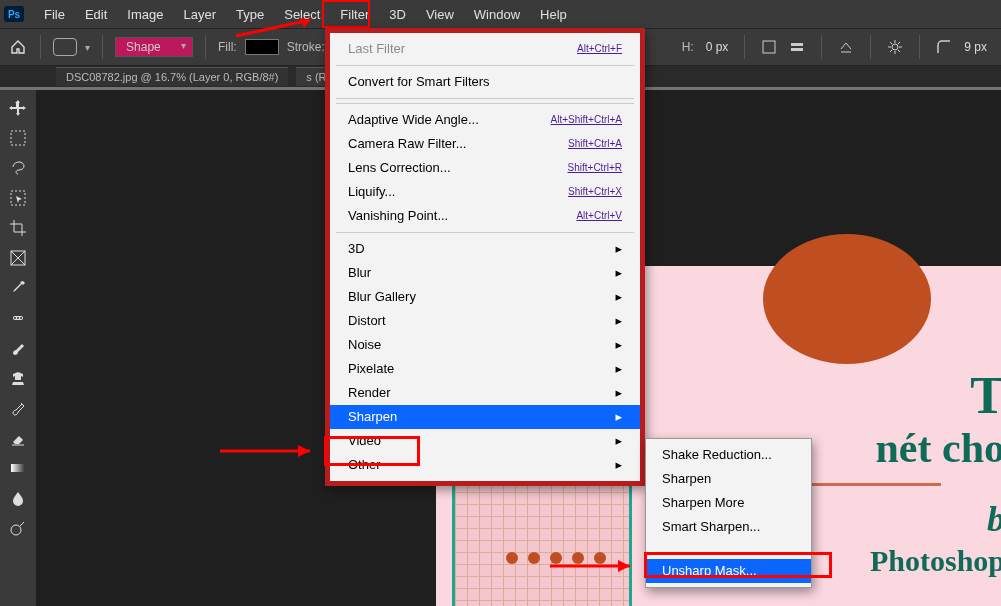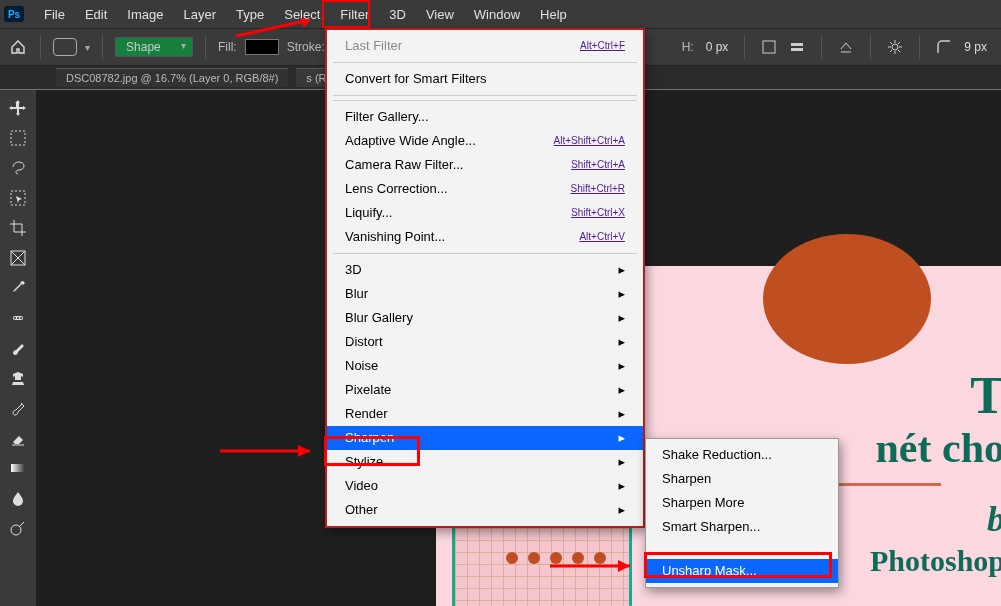--- a/index.html
+++ b/index.html
@@ -5,29 +5,29 @@
 * { margin: 0; padding: 0; box-sizing: border-box; font-family: "Segoe UI", Tahoma, sans-serif; user-select: none; }
 body { width: 1001px; height: 606px; background: #1a1a1a; overflow: hidden; position: relative; }
 .menubar { height: 28px; background: #3a3a3a; display: flex; align-items: center; padding-left: 4px; color: #e0e0e0; font-size: 13px; }
 .ps-logo { width: 20px; height: 16px; background: #001d36; color:#2fa7ff; font-size:10px; font-weight:bold; display:flex;align-items:center;justify-content:center;border-radius:3px;margin-right:10px;}
 .menu-item { padding: 4px 10px; cursor: pointer; }
 .menu-item.highlighted { position: relative; }
 .filter-box { position:absolute; left:322px; top:0; width:48px; height:28px; border:2px solid #f00; pointer-events:none; }
 .optbar { height: 38px; background: #3a3a3a; display:flex; align-items:center; color:#ccc; font-size:12px; padding-left:8px; gap:8px; border-top:1px solid #222; border-bottom:1px solid #222;}
 .home-ic{width:20px;height:20px;display:flex;align-items:center;justify-content:center;}
 .rrect-ic{width:24px;height:18px;border:1px solid #aaa;border-radius:4px;display:inline-block;}
-.shape-dd{background:#15803d;border:1px solid #555;color:#ccc;padding:2px 22px 2px 10px;font-size:12px;min-width:78px;position:relative;}
+.shape-dd{background:#be185d;border:1px solid #555;color:#ccc;padding:2px 22px 2px 10px;font-size:12px;min-width:78px;position:relative;}
 .shape-dd::after{content:"▾";position:absolute;right:6px;top:2px;color:#aaa;font-size:10px;}
 .swatch{width:34px;height:16px;background:#000;border:1px solid #777;display:inline-block;vertical-align:middle;}
 .opt-label{color:#bbb;}
 .val-box{color:#ddd;}
 .spacer{flex:0 0 1px;height:24px;background:#555;margin:0 4px;}
 .opt-right{margin-left:auto;display:flex;align-items:center;gap:12px;padding-right:14px;color:#ccc;}
 .mini-ic{width:16px;height:16px;display:inline-block;}
-.tabbar{height:24px;background:#2a2a2a;display:flex;align-items:center;color:#bbb;font-size:11px;padding-left:56px;gap:8px;border-bottom:1px solid #737373;}
+.tabbar{height:24px;background:#2a2a2a;display:flex;align-items:center;color:#bbb;font-size:11px;padding-left:56px;gap:8px;border-bottom:3px solid #737373;}
 .doctab{background:#323232;padding:3px 10px;border-top:1px solid #555;}
 .doctab.active{background:#383838;}
 .tab-x{margin-left:6px;color:#888;}
 .workspace{position:relative;width:100%;height:calc(606px - 28px - 38px - 24px);}
 .toolcol{position:absolute;left:0;top:0;width:36px;height:100%;background:#3a3a3a;display:flex;flex-direction:column;align-items:center;padding-top:4px;gap:2px;}
 .tool{width:28px;height:28px;display:flex;align-items:center;justify-content:center;color:#ddd;cursor:pointer;}
 .tool svg{overflow:visible;}
 .canvas-area{position:absolute;left:36px;top:0;right:0;bottom:0;background:#1f1f1f;}
 .canvas-doc{position:absolute;left:400px;top:176px;right:0;bottom:0;background:#fbd7df;}
 .orange-blob{position:absolute;top:-32px;right:70px;width:168px;height:130px;background:#bf4f20;border-radius:50%;}
@@ -35,30 +35,30 @@
 .teal1{right:-4px;top:100px;font-size:52px;}
 .teal2{right:-4px;top:158px;font-size:42px;}
 .teal3{right:-4px;top:232px;font-size:36px;font-style:italic;}
 .teal4{right:-4px;top:278px;font-size:30px;}
 .teal-scribble{position:absolute;right:60px;top:202px;width:130px;height:18px;border-bottom:3px solid #ce6b4e;}
 .grid-decor{position:absolute;left:16px;bottom:-10px;width:180px;height:150px;background:#f6c6ce;border:3px solid #1aa88f;}
 .grid-decor::before{content:"";position:absolute;inset:0;background:repeating-linear-gradient(0deg,#b96 0 1px,transparent 1px 12px),repeating-linear-gradient(90deg,#b96 0 1px,transparent 1px 12px);opacity:.5;}
 .dots{position:absolute;left:70px;bottom:42px;display:flex;gap:10px;}
 .dots span{width:12px;height:12px;background:#c14d22;border-radius:50%;}
 
-.dd{position:absolute;left:325px;top:28px;width:320px;background:#f3f3f3;border:2px solid #b91c1c;box-shadow:2px 4px 10px rgba(0,0,0,.4);color:#000;font-size:13px;padding:4px 0;}
+.dd{position:absolute;left:325px;top:28px;width:320px;background:#f3f3f3;border:5px solid #b91c1c;box-shadow:2px 4px 10px rgba(0,0,0,.4);color:#000;font-size:13px;padding:4px 0;}
 .dd .row{display:flex;align-items:center;justify-content:space-between;padding:3px 18px;line-height:18px;cursor:pointer;}
 .dd .row.disabled{color:#8a8a8a;cursor:default;}
 .dd .row.hov{background:#0a66ff;color:#fff;}
 .dd .sep{height:1px;background:#ccc;margin:4px 6px;}
 .dd .arrow::after{content:"▸";color:#000;margin-left:10px;}
 .dd .row.hov.arrow::after{color:#fff;}
 .sc{color:#4c1d95;font-size:10px;text-decoration:underline;}
 
-.sub{position:absolute;left:645px;top:438px;width:194px;background:#f3f3f3;border:1px solid #999;box-shadow:2px 4px 10px rgba(0,0,0,.4);color:#000;font-size:13px;padding:4px 0;}
+.sub{position:absolute;left:645px;top:438px;width:167px;background:#f3f3f3;border:1px solid #999;box-shadow:2px 4px 10px rgba(0,0,0,.4);color:#000;font-size:13px;padding:4px 0;}
 .sub .srow{padding:3px 16px;cursor:pointer;line-height:18px;}
 .sub .srow.hov{background:#0a66ff;color:#fff;margin-top:20px;}
 
 .redbox{position:absolute;border:3px solid #f00;pointer-events:none;}
 .rb-sharpen{left:324px;top:436px;width:96px;height:30px;}
 .rb-unsharp{left:644px;top:552px;width:188px;height:26px;}
 .red-arrow{position:absolute;pointer-events:none;}
 </style>
 </head>
 <body>
@@ -253,24 +253,20 @@
     <span class="sc">Alt+Ctrl+F</span>
   </div>
   <div class="sep"></div>
   <div class="row">
     <span>Convert for Smart Filters</span>
       <span></span>
   </div>
   <div class="sep"></div>
   <div class="sep"></div>
   <div class="row">
-    <span>Filter Gallery...</span>
-      <span></span>
-  </div>
-  <div class="row">
     <span>Adaptive Wide Angle...</span>
     <span class="sc">Alt+Shift+Ctrl+A</span>
   </div>
   <div class="row">
     <span>Camera Raw Filter...</span>
     <span class="sc">Shift+Ctrl+A</span>
   </div>
   <div class="row">
     <span>Lens Correction...</span>
     <span class="sc">Shift+Ctrl+R</span>
@@ -300,23 +296,20 @@
       <span>Noise</span>
     </div>
   <div class="row arrow">
       <span>Pixelate</span>
     </div>
   <div class="row arrow">
       <span>Render</span>
     </div>
   <div class="row arrow hov">
       <span>Sharpen</span>
-    </div>
-  <div class="row arrow">
-      <span>Stylize</span>
     </div>
   <div class="row arrow">
       <span>Video</span>
     </div>
   <div class="row arrow">
       <span>Other</span>
     </div>
 </div>
 
 <div class="sub">

